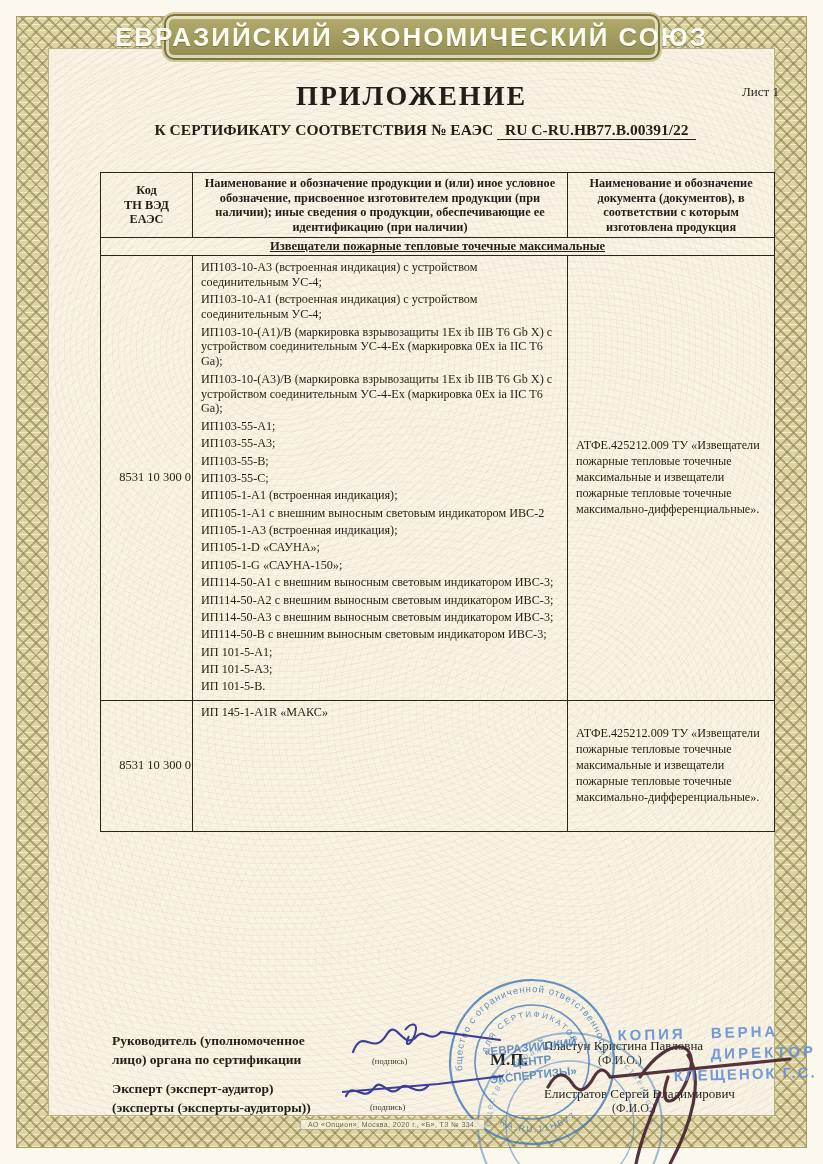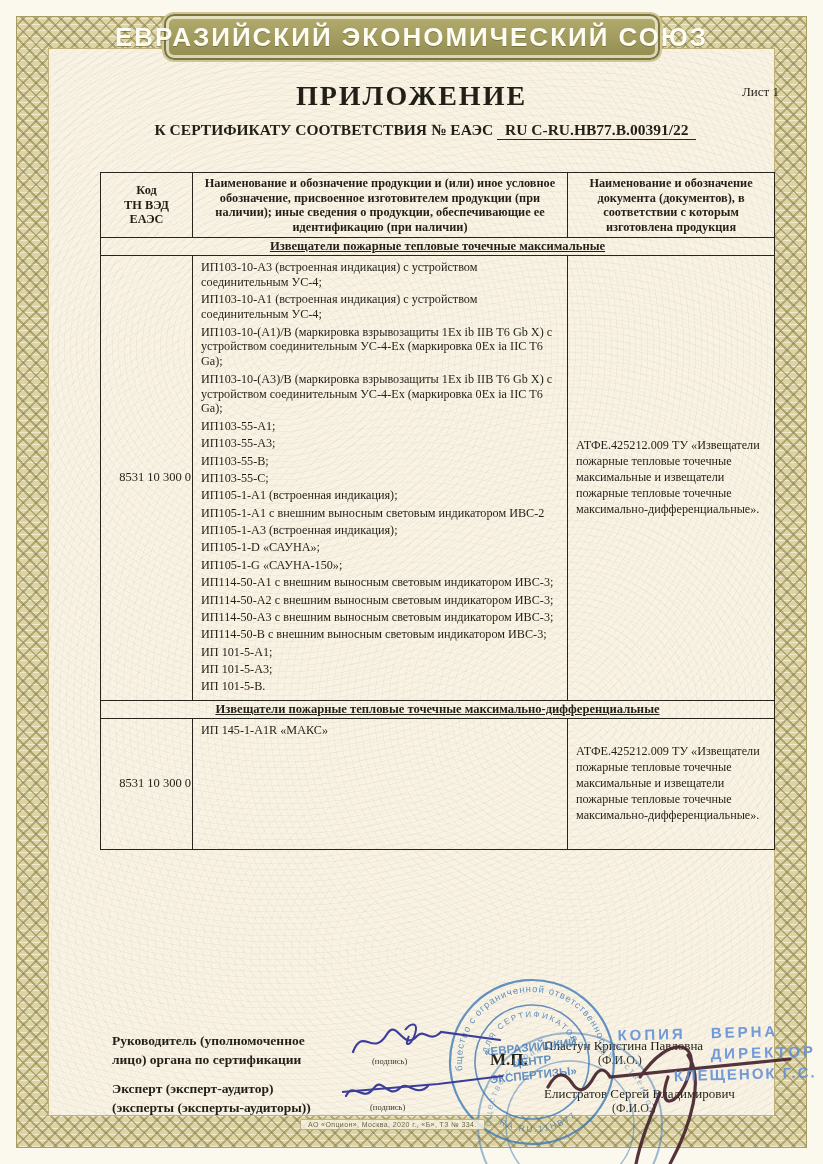--- a/index.html
+++ b/index.html
@@ -171,23 +171,20 @@
               <div class="product-line">ИП114-50-А2 с внешним выносным световым индикатором ИВС-3;</div>
               <div class="product-line">ИП114-50-А3 с внешним выносным световым индикатором ИВС-3;</div>
               <div class="product-line">ИП114-50-В с внешним выносным световым индикатором ИВС-3;</div>
               <div class="product-line">ИП 101-5-А1;</div>
               <div class="product-line">ИП 101-5-А3;</div>
               <div class="product-line">ИП 101-5-В.</div>
             </div>
         </td>
         <td class="doc">АТФЕ.425212.009 ТУ «Извещатели пожарные тепловые точечные максимальные и извещатели пожарные тепловые точечные максимально-дифференциальные».</td>
       </tr>
-      <tr>
-        <td class="section" colspan="3">Извещатели пожарные тепловые точечные максимально-дифференциальные</td>
-      </tr>
       <tr class="row2">
         <td class="code">8531 10 300 0</td>
         <td class="products">
           <div>
               <div class="product-line">ИП 145-1-А1R «МАКС»</div>
             </div>
         </td>
         <td class="doc">АТФЕ.425212.009 ТУ «Извещатели пожарные тепловые точечные максимальные и извещатели пожарные тепловые точечные максимально-дифференциальные».</td>
       </tr>
     </tbody>

